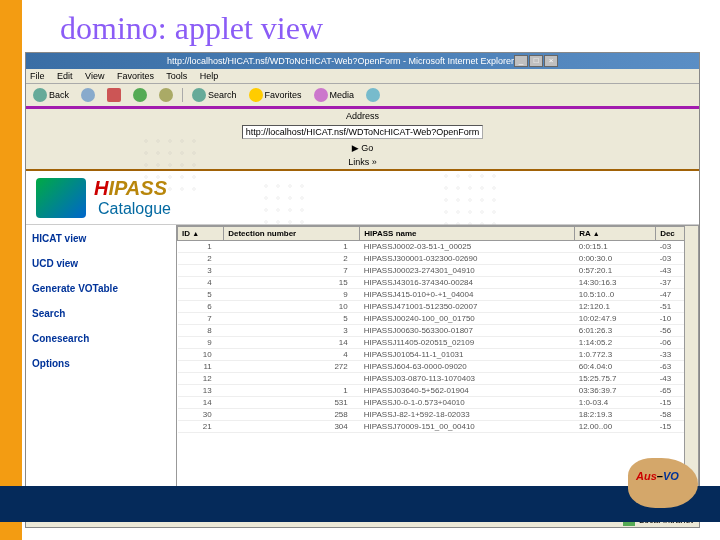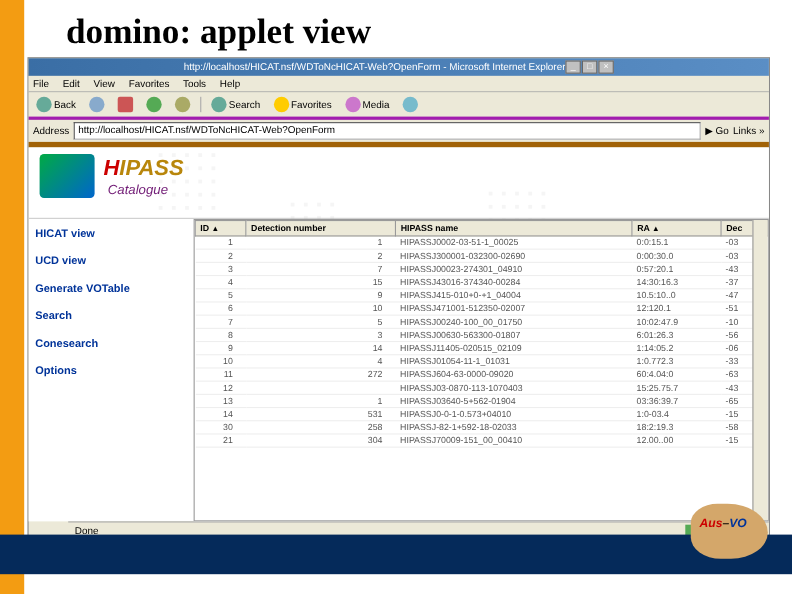--- a/index.html
+++ b/index.html
@@ -1,46 +1,46 @@
 <!DOCTYPE html>
 <html><head>
 <meta charset="utf-8">
 <style>
   * { box-sizing: border-box; margin: 0; padding: 0; }
   body { font-family: Arial, sans-serif; width: 720px; height: 540px; background: #fff; overflow: hidden; position: relative; }
   
-  .slide-title { font-size: 32px; font-weight: bold; font-family: "Times New Roman", serif; padding: 10px 0 5px 60px; color: #000000; }
+  .slide-title { font-size: 32px; font-weight: normal; font-family: "Times New Roman", serif; padding: 10px 0 5px 60px; color: #8b5cf6; }
   
   .orange-bar { position: absolute; left: 0; top: 0; width: 22px; height: 540px; background: #f39c12; }
   
   .browser-window { margin: 0 20px 0 25px; border: 1px solid #888; background: #ece9d8; }
   
   .title-bar { background: linear-gradient(to right, #3a6ea5, #5a8ec5); color: #fff; font-size: 9px; padding: 2px 20px; display: flex; justify-content: center; align-items: center; }
   .title-bar-buttons { display: flex; gap: 1px; }
   .title-bar-buttons span { width: 14px; height: 12px; background: #c0c0c0; border: 1px solid #666; display: inline-block; font-size: 8px; text-align: center; line-height: 10px; }
   
   .menu-bar { background: #ece9d8; font-size: 9px; padding: 2px 4px; border-bottom: 1px solid #aaa; }
   .menu-bar span { margin-right: 10px; cursor: default; }
   
   .toolbar { background: #ece9d8; font-size: 9px; padding: 3px 4px; border-bottom: 3px solid #a21caf; display: flex; align-items: center; gap: 6px; }
   .tb-btn { display: inline-flex; align-items: center; gap: 2px; padding: 1px 3px; }
   .tb-icon { width: 14px; height: 14px; background: #6a9; display: inline-block; border-radius: 50%; }
   
-  .address-bar { background: #ece9d8; font-size: 9px; padding: 2px 4px; border-bottom: 5px solid #a16207; display: flex; align-items: center; gap: 4px; }
+  .address-bar { background: #ece9d8; font-size: 9px; padding: 2px 4px; border-bottom: 2px solid #a16207; display: flex; align-items: center; gap: 4px; flex-direction: column; }
   .address-input { flex: 1; background: #fff; border: 1px inset #aaa; padding: 1px 3px; font-size: 9px; height: 16px; overflow: hidden; white-space: nowrap; }
   .go-btn { font-size: 9px; }
   
-  .content-area { background: #fff; height: 340px; display: flex; flex-direction: column; gap: 12px; }
+  .content-area { background: #fff; height: 340px; display: flex; flex-direction: column; }
   
   .header-banner { display: flex; align-items: center; padding: 6px 10px; gap: 8px; }
   .hipass-logo { width: 50px; height: 40px; background: linear-gradient(135deg, #0a4, #06c); border-radius: 4px; }
   .hipass-text { font-style: italic; font-weight: bold; font-size: 20px; }
   .hipass-c1 { color: #c00; }
   .hipass-rest { color: #b8860b; }
-  .catalogue-text { font-style: italic; color: #701a75; font-size: 12px; margin-left: 4px; }
+  .catalogue-text { color: #0369a1; font-size: 16px; margin-left: 4px; }
   
   .main-pane { display: flex; flex: 1; border-top: 1px solid #ccc; overflow: hidden; }
   
   .sidebar { width: 150px; padding: 8px 6px; font-size: 10px; font-weight: bold; color: #003399; }
   .sidebar .nav-item { margin-bottom: 14px; cursor: pointer; }
   
   .data-table-wrap { flex: 1; overflow: hidden; border: 1px solid #999; background: #fff; position: relative; }
   .data-table { width: 100%; border-collapse: collapse; font-size: 8px; }
   .data-table th { background: #ece9d8; border: 1px solid #999; padding: 2px 4px; font-weight: bold; text-align: left; white-space: nowrap; }
   .data-table th .sort { font-size: 7px; }

